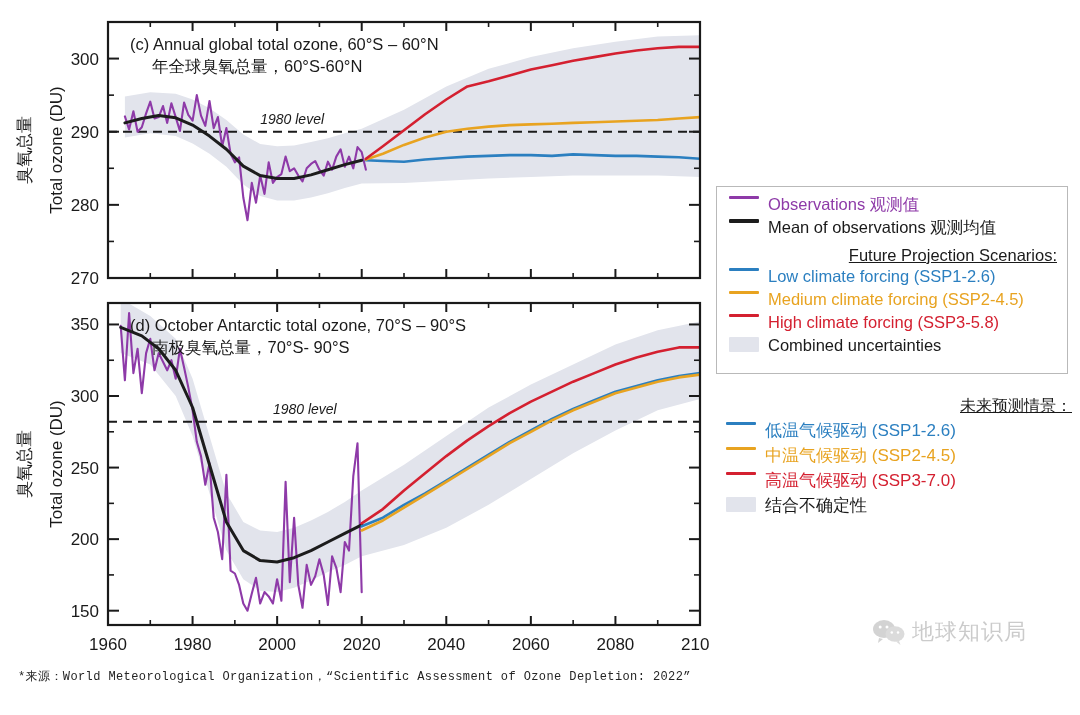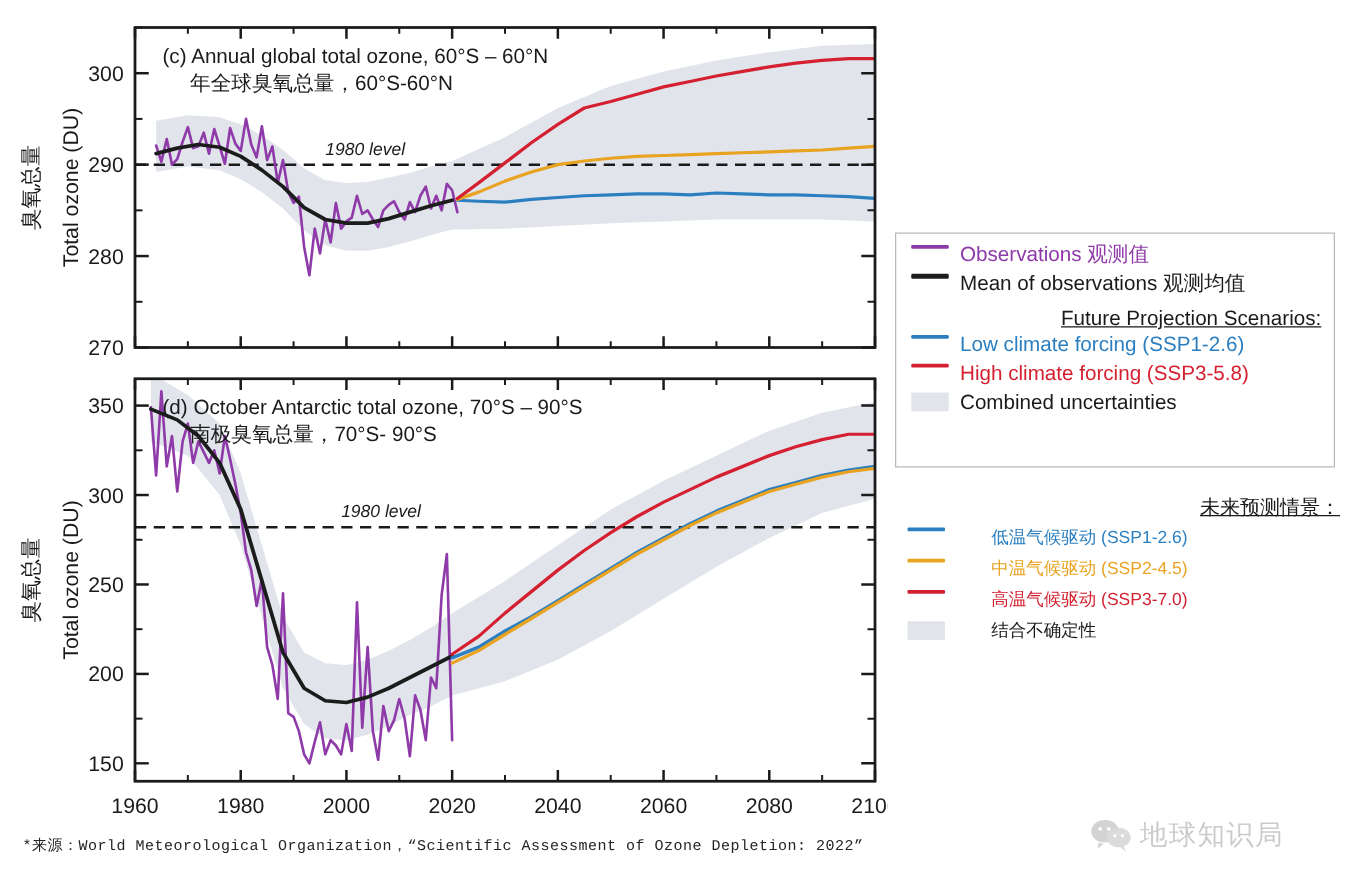--- a/index.html
+++ b/index.html
@@ -26,33 +26,33 @@
     padding:9px 10px 6px 12px;
   }
   .legend-cn{
     position:absolute;left:726px;top:392px;width:346px;
   }
   .lg-row{display:flex;align-items:flex-start;height:23px;}
   .lg-row.cn{height:25px;}
   .swatch{width:30px;height:3px;flex:0 0 30px;margin-right:9px;border-radius:1px;}
   .swatch-band{width:30px;height:15px;flex:0 0 30px;margin-right:9px;border-radius:1px;}
   .lg-text{font-size:16.5px;white-space:nowrap;line-height:1;}
-  .lg-text.cn{font-size:14px;margin-left:28px;}
+  .lg-text.cn{font-size:17px;}
   .lg-head{
     font-size:16.5px;text-decoration:underline;margin:4px 0 3px 0;
     display:block;color:#1a1a1a;text-align:right;
   }
   .lg-head.cn{font-size:16px;margin-bottom:5px;}
   .footnote{
     position:absolute;left:18px;top:668px;
     font-family:"Liberation Mono",monospace;font-size:12px;
     letter-spacing:.4px;color:#242424;white-space:nowrap;
   }
   .watermark{
-    position:absolute;left:872px;top:653px;display:flex;align-items:center;
+    position:absolute;left:872px;top:617px;display:flex;align-items:center;
     opacity:.30;
   }
   .wm-text{
     font-size:22px;color:#555;margin-left:6px;letter-spacing:1px;
     font-family:"Liberation Sans",sans-serif;
   }
 </style>
 </head>
 <body>
 
@@ -223,20 +223,24 @@
     <div class="lg-row">
       <span class="swatch" style="background:#1c1c1c;height:4px"></span>
       <span class="lg-text">Mean of observations 观测均值</span>
     </div>
     <span class="lg-head">Future Projection Scenarios:</span>
     <div class="lg-row">
       <span class="swatch" style="background:#2b7fc0"></span>
       <span class="lg-text" style="color:#2b7fc0">Low climate forcing (SSP1-2.6)</span>
     </div>
     <div class="lg-row">
+      <span class="swatch" style="background:#e8a320"></span>
+      <span class="lg-text" style="color:#e8a320">Medium climate forcing (SSP2-4.5)</span>
+    </div>
+    <div class="lg-row">
       <span class="swatch" style="background:#d42030"></span>
       <span class="lg-text" style="color:#d42030">High climate forcing (SSP3-5.8)</span>
     </div>
     <div class="lg-row">
       <span class="swatch-band" style="background:#e2e4ec"></span>
       <span class="lg-text">Combined uncertainties</span>
     </div>
   </div>
 
   <div class="legend-cn">

